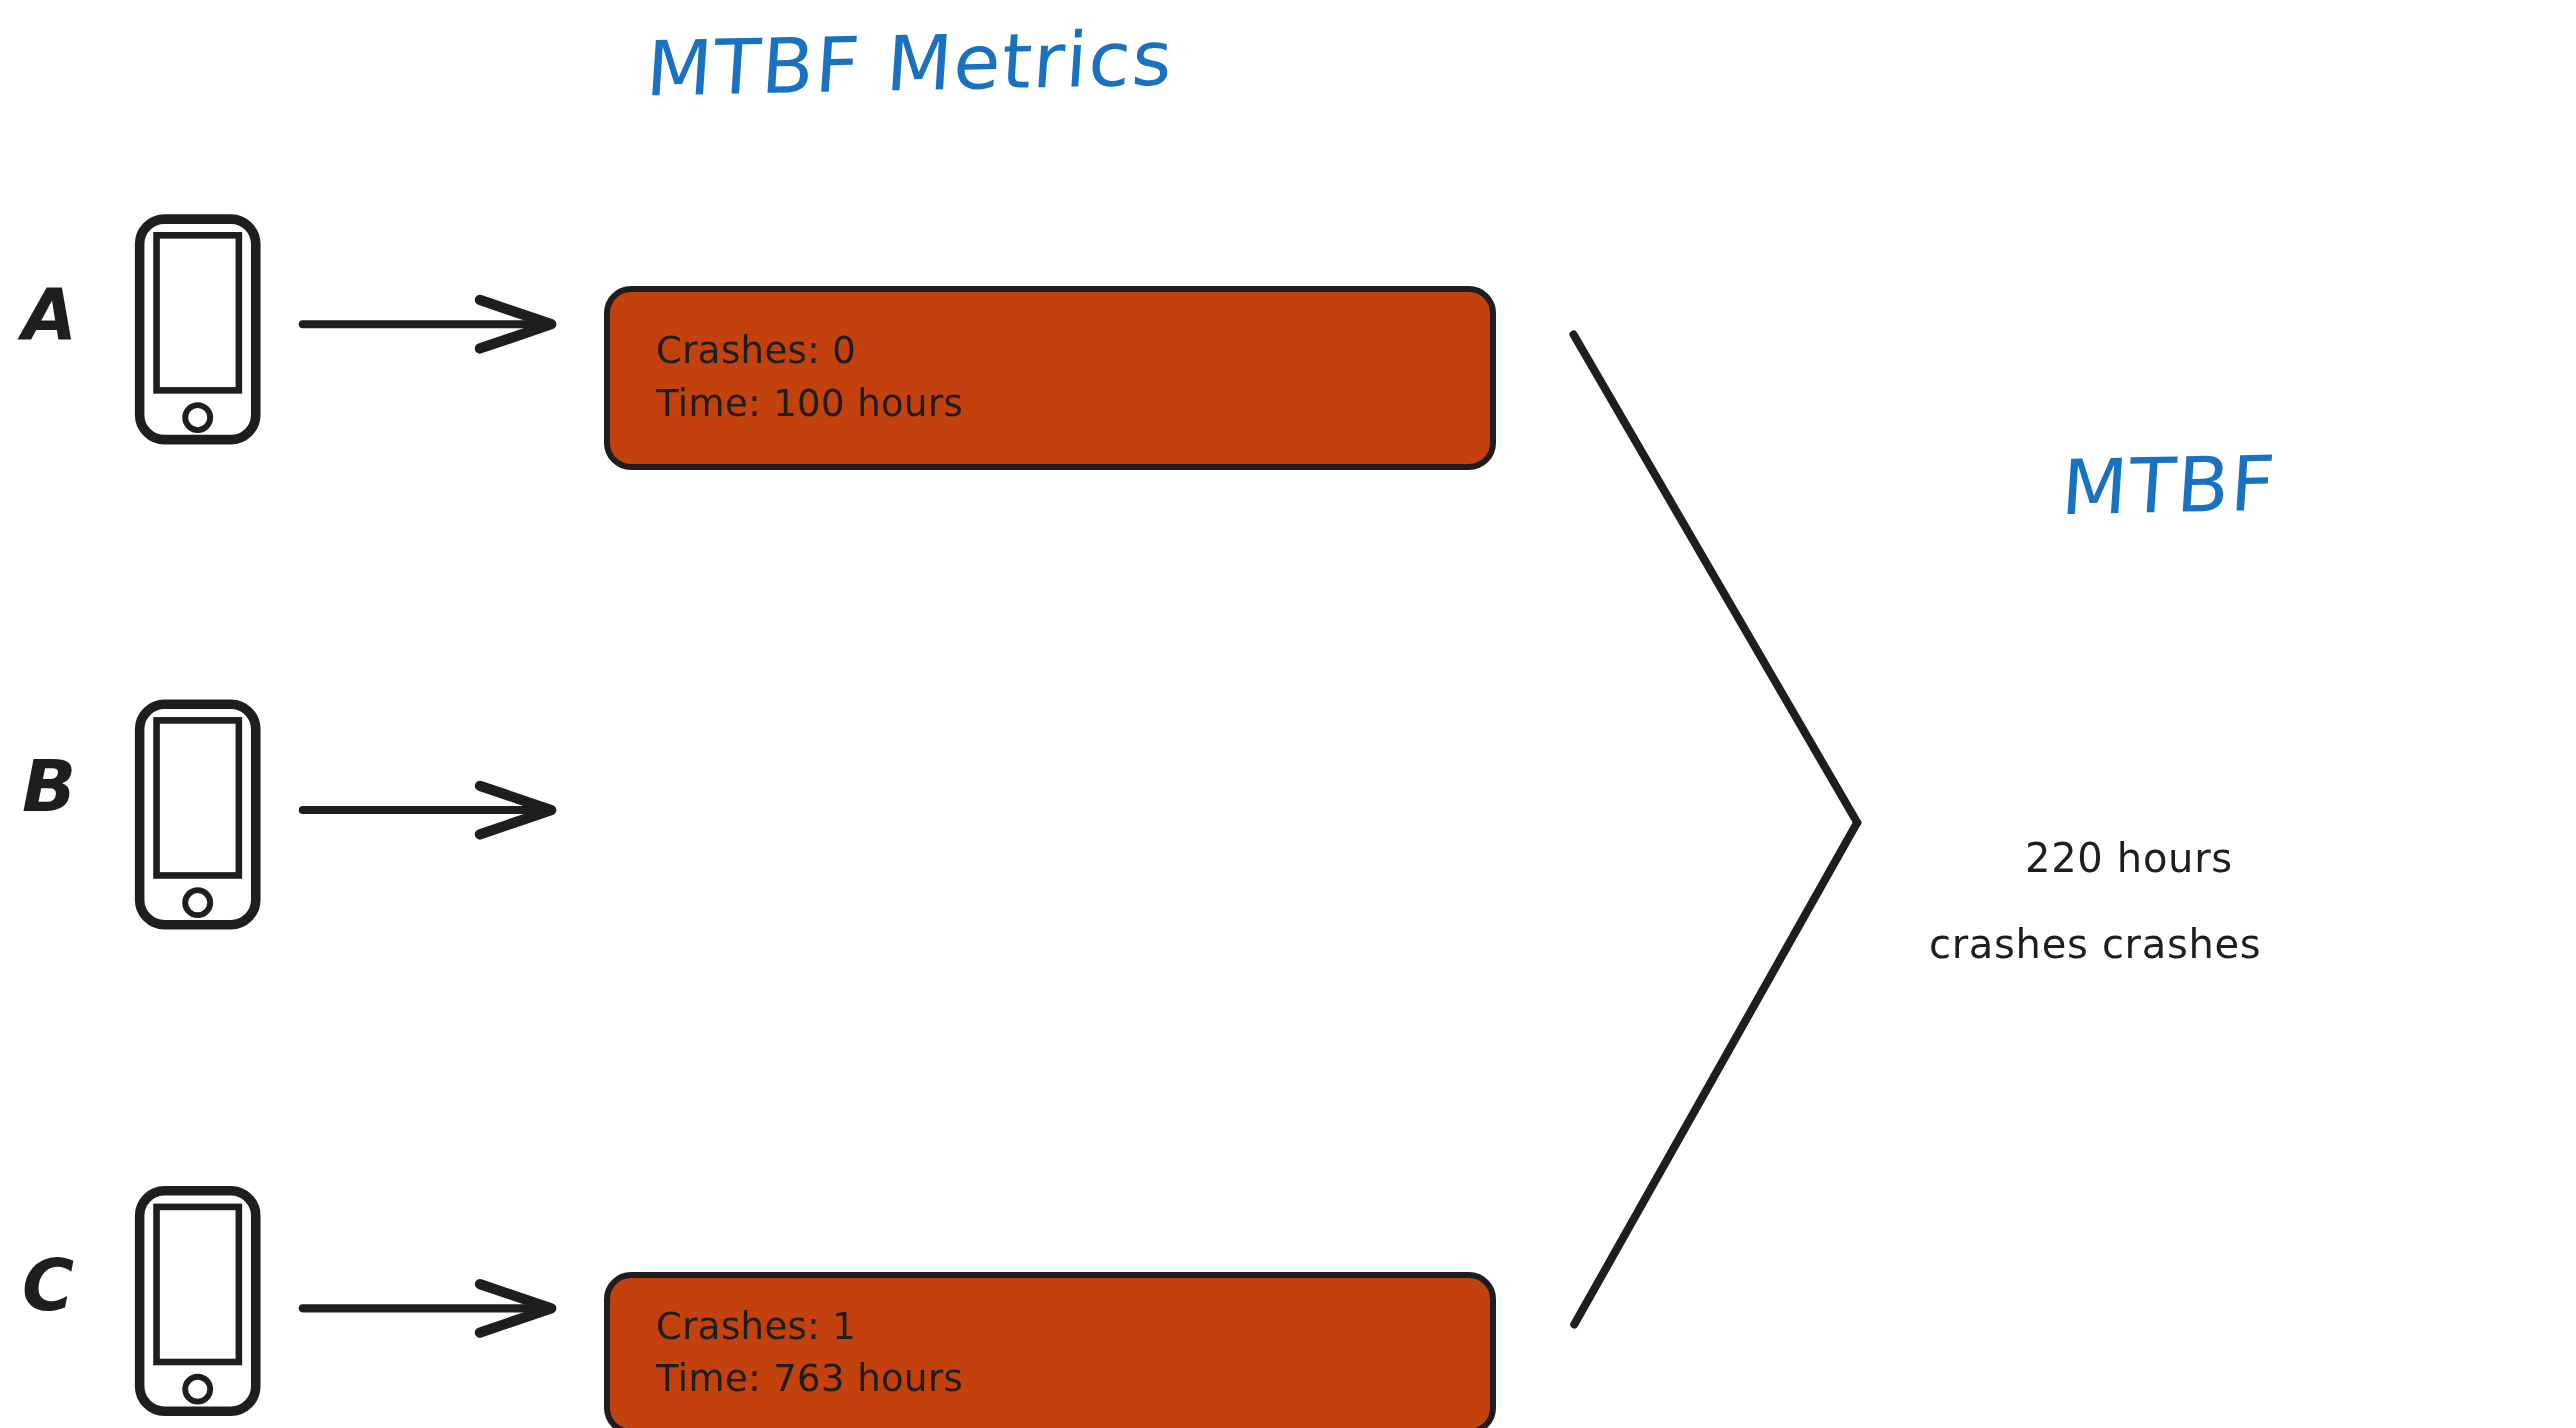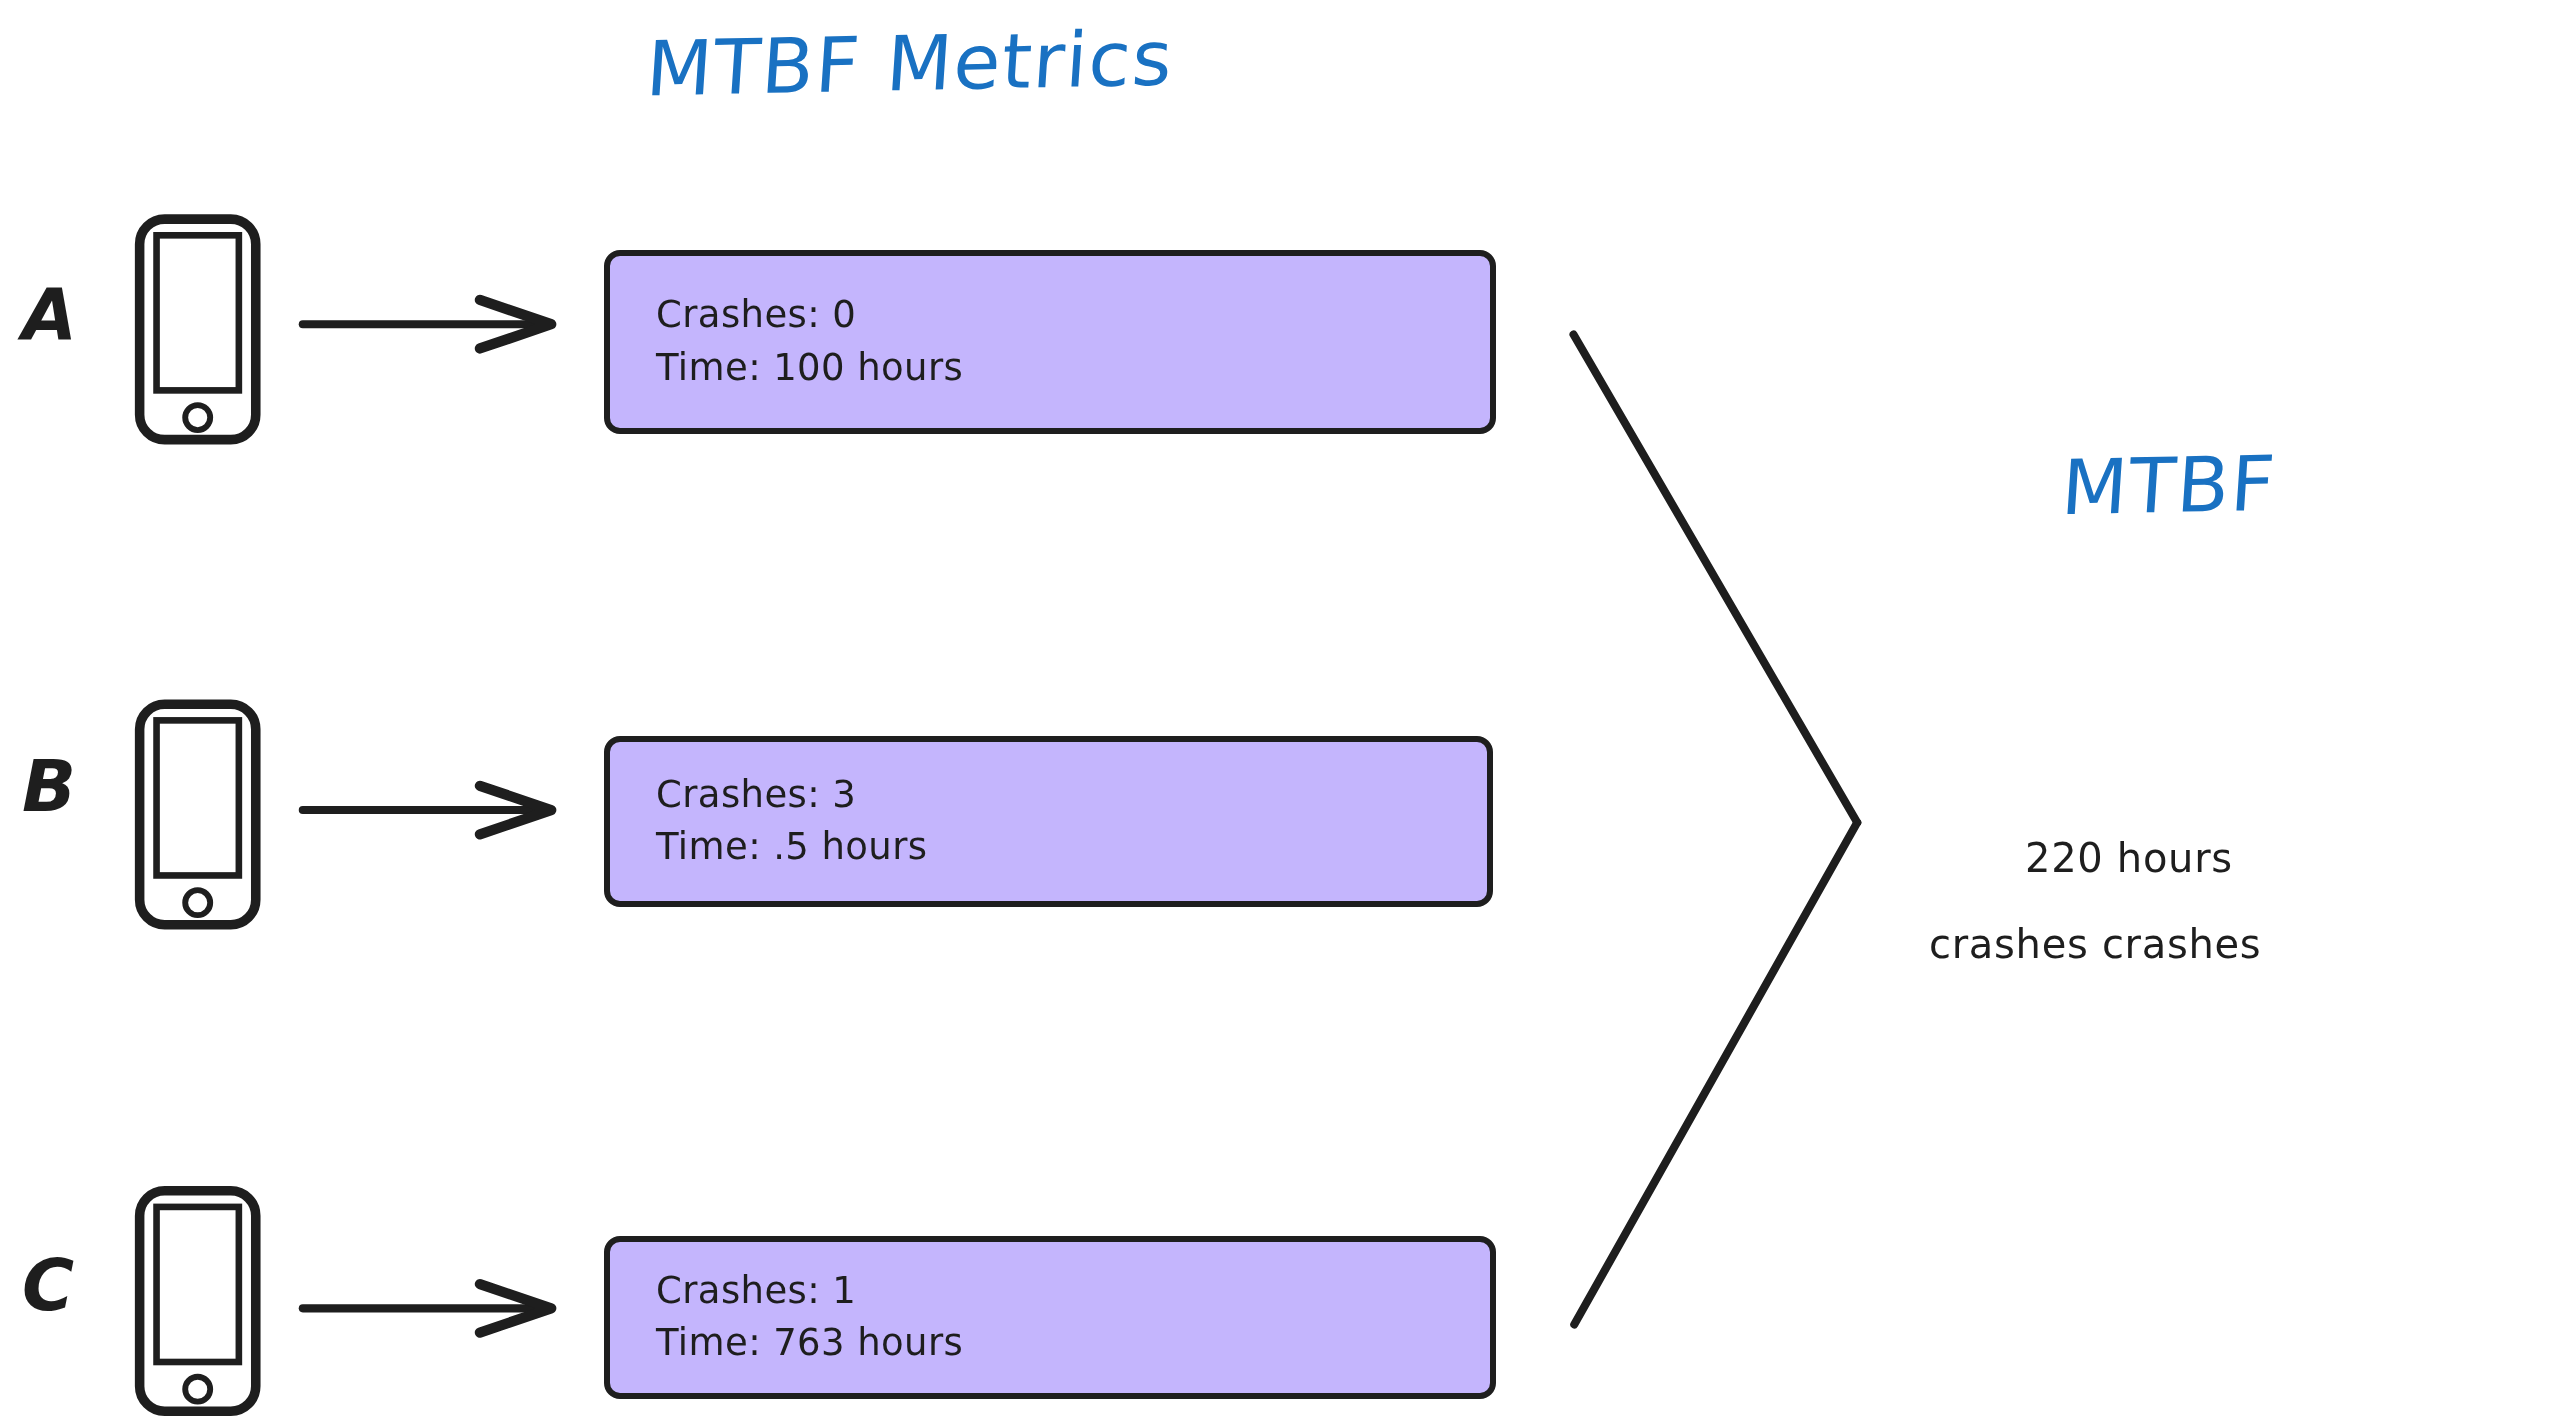--- a/index.html
+++ b/index.html
@@ -56,22 +56,23 @@
   }
   #device-letter-a { left: 22px; top: 273px; }
   #device-letter-b { left: 22px; top: 745px; }
   #device-letter-c { left: 22px; top: 1244px; }
 
   
   .metric-box {
     position: absolute;
     box-sizing: border-box;
     border: 6.6px solid #1e1e1e;
-    border-radius: 16px;
-    background: #c4b5fd;
+    border-radius: 27px;
+    background: #c2410c;
+    margin-top: 36px;
   }
   #metric-box-a { left: 604px; top: 250px;  width: 892px; height: 184px; }
   #metric-box-b { left: 604px; top: 736px; width: 889px; height: 171px; }
   #metric-box-c { left: 604px; top: 1236px; width: 892px; height: 163px; }
 
   .metric-lines {
     position: absolute;
     left: 46px;
     top: 50%;
     transform: translateY(-50%);
@@ -151,26 +152,20 @@
   <div class="device-letter" id="device-letter-b">B</div>
   <div class="device-letter" id="device-letter-c">C</div>
 
   <div class="metric-box" id="metric-box-a">
     <div class="metric-lines">
       <div class="metric-line">Crashes: 0</div>
       <div class="metric-line">Time: 100 hours</div>
     </div>
   </div>
 
-  <div class="metric-box" id="metric-box-b">
-    <div class="metric-lines">
-      <div class="metric-line">Crashes: 3</div>
-      <div class="metric-line">Time: .5 hours</div>
-    </div>
-  </div>
 
   <div class="metric-box" id="metric-box-c">
     <div class="metric-lines">
       <div class="metric-line">Crashes: 1</div>
       <div class="metric-line">Time: 763 hours</div>
     </div>
   </div>
 
   <div class="title-blue" id="label-mtbf-right">MTBF</div>
 

